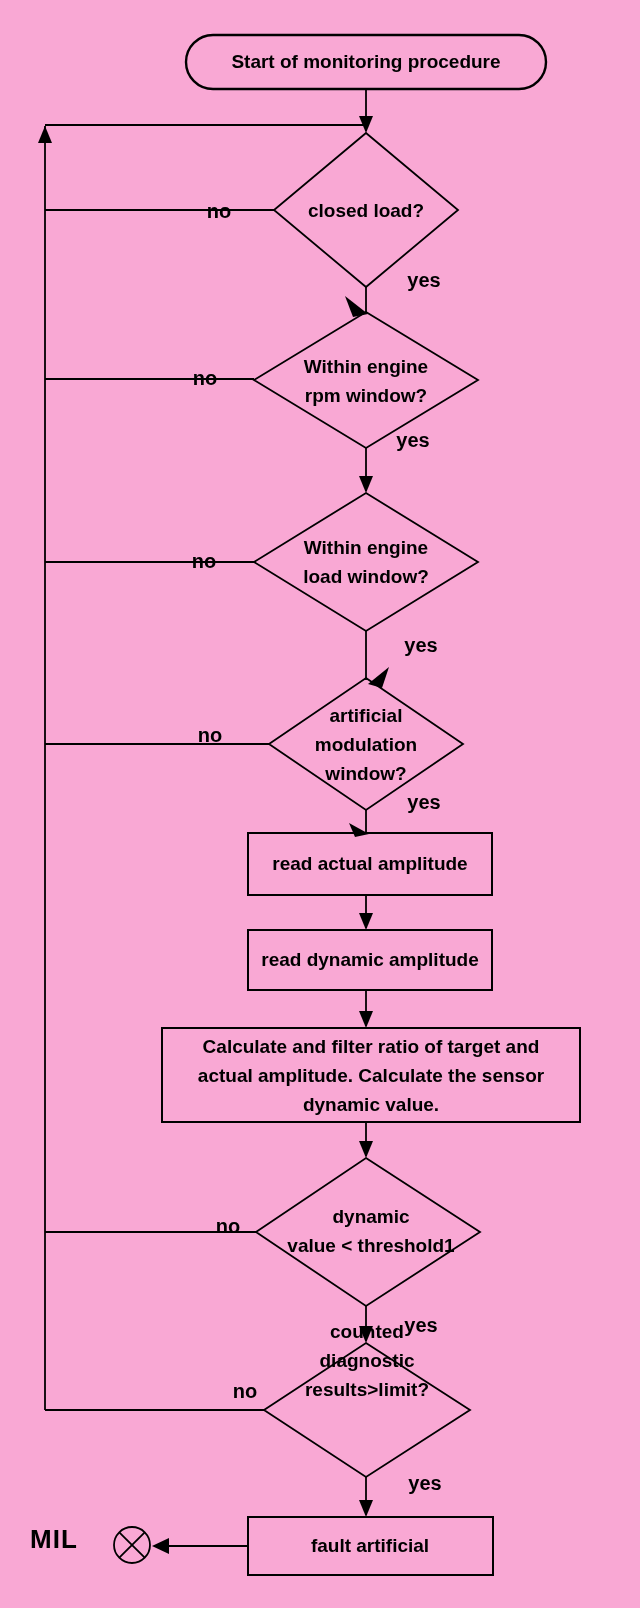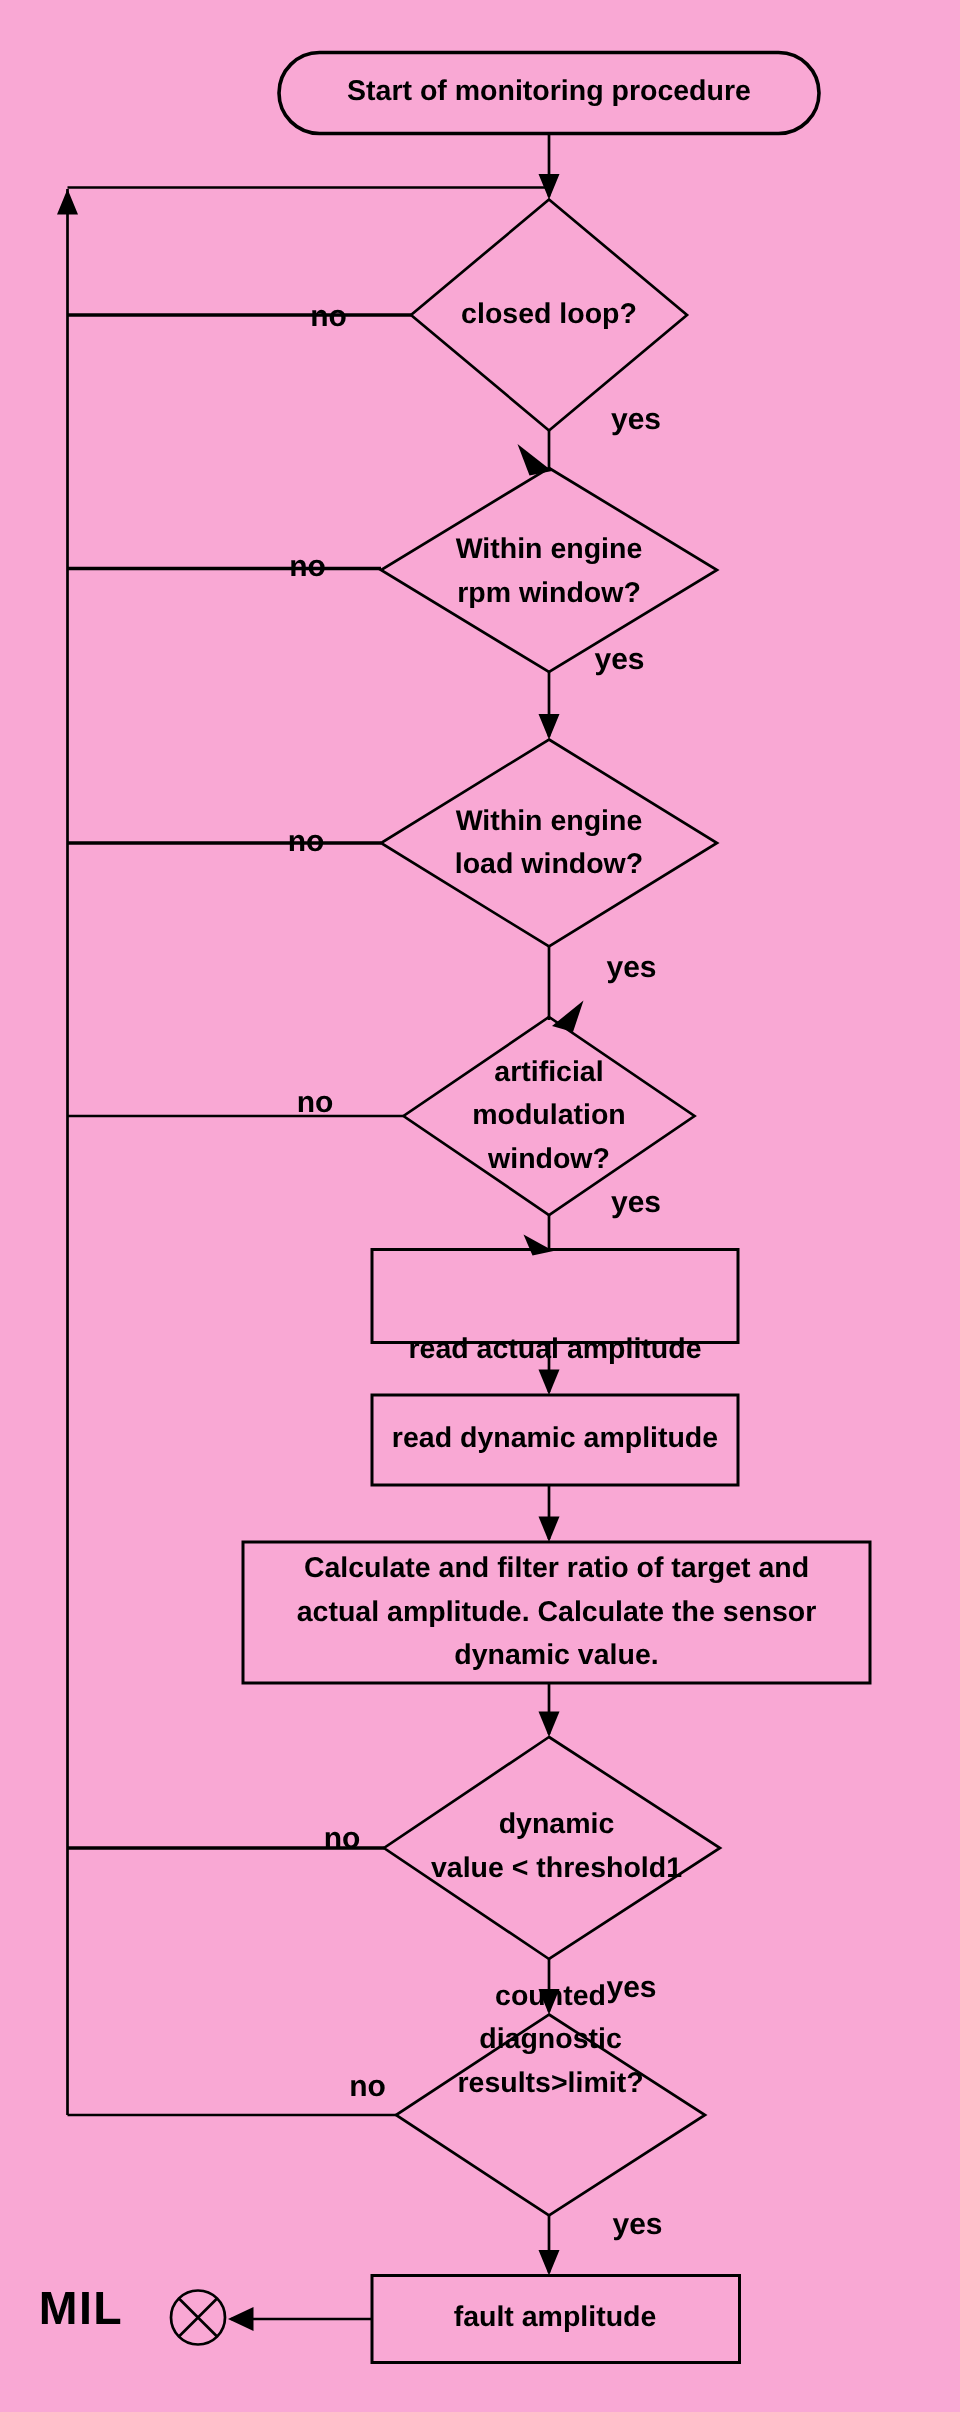--- a/index.html
+++ b/index.html
@@ -18,21 +18,21 @@
     transform: translate(-50%, -50%);
     text-align: center;
     white-space: pre-line;
     width: max-content;
     font-size: 19px;
     font-weight: bold;
     line-height: 29px;
     color: #000000;
   }
   .branch { font-size: 20px; font-weight: bold; line-height: 22px; }
-  .mil { font-size: 31px; letter-spacing: 1px; }
+  .mil { font-size: 26px; letter-spacing: 1px; }
 </style>
 </head>
 <body>
 
 <div class="canvas">
 
   <svg class="geometry" width="640" height="1608" viewBox="0 0 640 1608" fill="none" stroke="#000000" stroke-width="1.8">
 
     <rect x="186" y="35" width="360" height="54" rx="27" ry="27" stroke-width="2.4"></rect>
 
@@ -98,39 +98,39 @@
 
     <line x1="248" y1="1546" x2="154" y2="1546"></line>
     <polygon points="152,1546 169,1538 169,1554" fill="#000000" stroke="none"></polygon>
 
     <circle cx="132" cy="1545" r="18" stroke-width="1.8"></circle>
     <line x1="119.3" y1="1532.3" x2="144.7" y2="1557.7"></line>
     <line x1="119.3" y1="1557.7" x2="144.7" y2="1532.3"></line>
   </svg>
 
   <div class="lbl" style="left:366px; top:61px;">Start of monitoring procedure</div>
-  <div class="lbl" style="left:366px; top:210px;">closed loop?</div>
+  <div class="lbl" style="left:366px; top:210px;">closed load?</div>
   <div class="lbl" style="left:366px; top:381px;">Within engine
 rpm window?</div>
   <div class="lbl" style="left:366px; top:562px;">Within engine
 load window?</div>
   <div class="lbl" style="left:366px; top:744px;">artificial
 modulation
 window?</div>
-  <div class="lbl" style="left:370px; top:863px;margin-top:37px;">read actual amplitude</div>
+  <div class="lbl" style="left:370px; top:863px;">read actual amplitude</div>
   <div class="lbl" style="left:370px; top:959px;">read dynamic amplitude</div>
   <div class="lbl" style="left:371px; top:1075px;">Calculate and filter ratio of  target  and
 actual amplitude. Calculate the sensor
 dynamic value.</div>
   <div class="lbl" style="left:371px; top:1231px;">dynamic
 value &lt; threshold1</div>
   <div class="lbl" style="left:367px; top:1360px;">counted
 diagnostic
 results&gt;limit?</div>
-  <div class="lbl" style="left:370px; top:1545px;">fault amplitude</div>
+  <div class="lbl" style="left:370px; top:1545px;">fault artificial</div>
   <div class="lbl mil" style="left:54px; top:1539px;">MIL</div>
 
   <div class="lbl branch" style="left:219px; top:211px;">no</div>
   <div class="lbl branch" style="left:205px; top:378px;">no</div>
   <div class="lbl branch" style="left:204px; top:561px;">no</div>
   <div class="lbl branch" style="left:210px; top:735px;">no</div>
   <div class="lbl branch" style="left:228px; top:1226px;">no</div>
   <div class="lbl branch" style="left:245px; top:1391px;">no</div>
 
   <div class="lbl branch" style="left:424px; top:280px;">yes</div>

